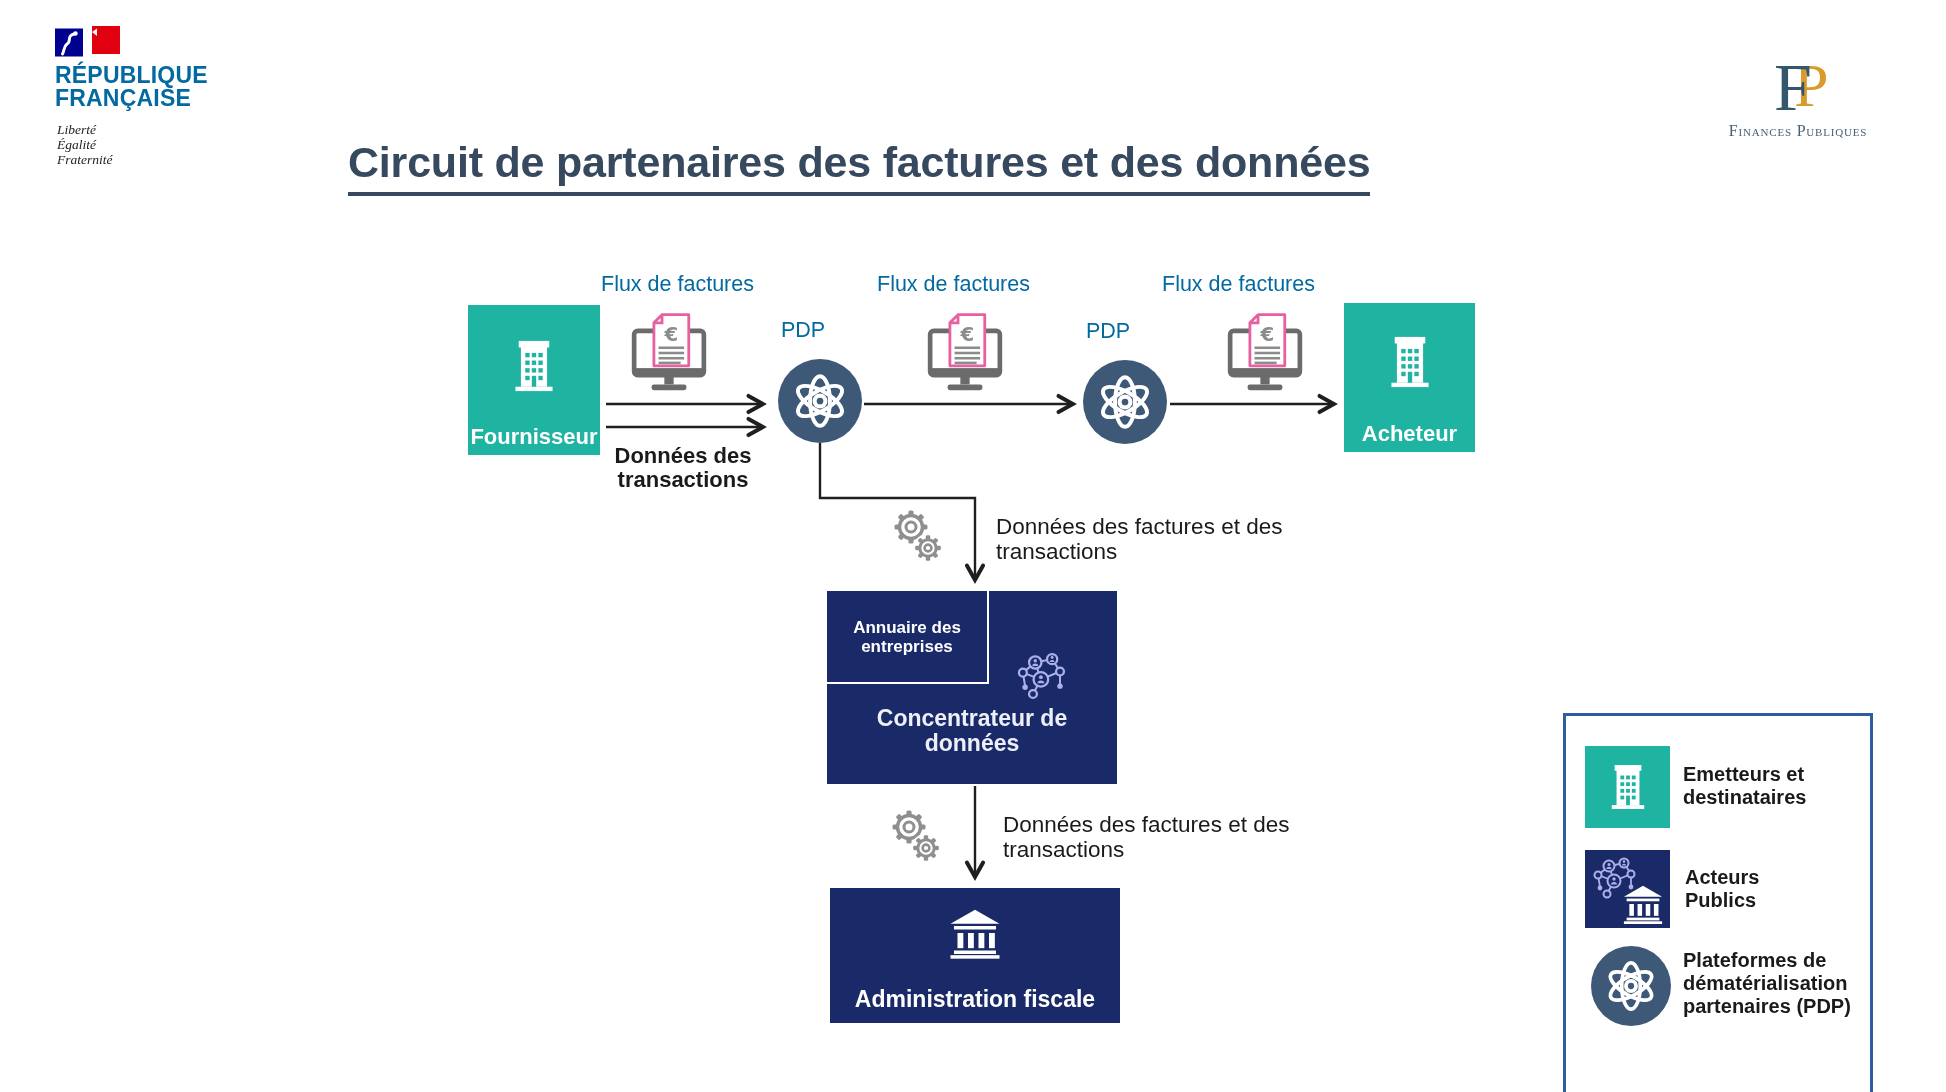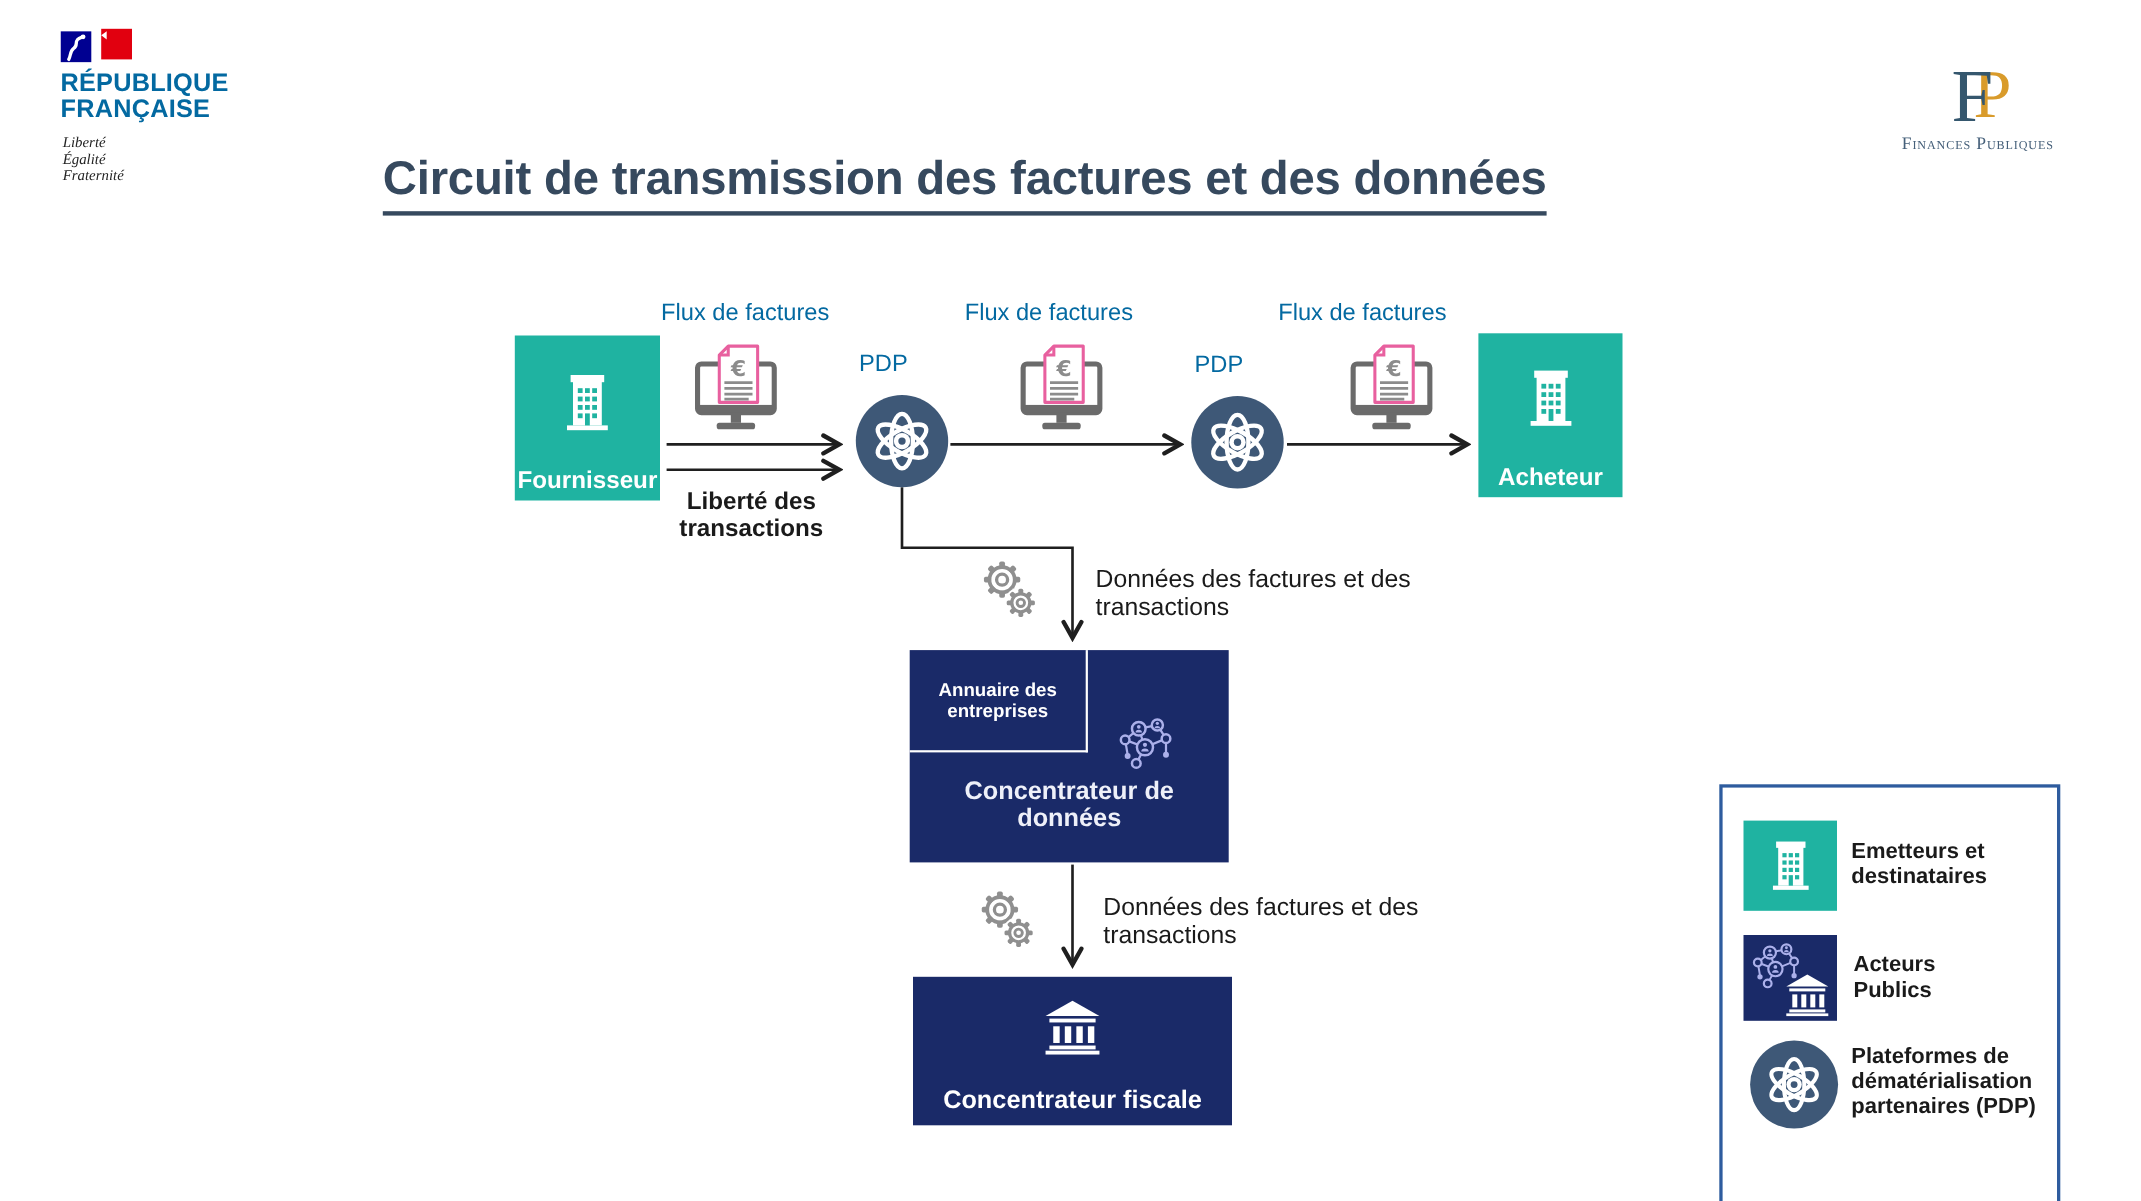--- a/index.html
+++ b/index.html
@@ -193,21 +193,21 @@
       <div>RÉPUBLIQUE</div>
       <div>FRANÇAISE</div>
     </div>
     <div class="rf-motto">
       <div>Liberté</div>
       <div>Égalité</div>
       <div>Fraternité</div>
     </div>
   </div>
 
-  <div class="page-title">Circuit de transmission des factures et des données</div>
+  <div class="page-title">Circuit de partenaires des factures et des données</div>
 
   <div class="fp-block">
     <svg class="fp-mono" width="84" height="74" viewBox="0 0 84 74">
       <text x="32" y="60" font-family="Liberation Serif, serif" font-size="62" fill="#D99B2B">P</text>
       <text x="12" y="64" font-family="Liberation Serif, serif" font-size="68" fill="#35576E">F</text>
     </svg>
     <div class="fp-label">Finances Publiques</div>
   </div>
 
   <svg id="wires" width="1946" height="1092">
@@ -219,21 +219,21 @@
       <path d="M820,443 V498 H975 V579" marker-end="url(#arrow)"></path>
       <path d="M975,786 V876" marker-end="url(#arrow)"></path>
     </g>
   </svg>
 
   <div class="flow-lbl" style="left:601px;top:272px;width:180px;">Flux de factures</div>
   <div class="flow-lbl" style="left:877px;top:272px;width:180px;">Flux de factures</div>
   <div class="flow-lbl" style="left:1162px;top:272px;width:180px;">Flux de factures</div>
   <div class="flow-lbl" style="left:781px;top:318px;width:78px;">PDP</div>
   <div class="flow-lbl" style="left:1086px;top:319px;width:78px;">PDP</div>
-  <div class="flow-lbl2" style="left:594px;top:444px;width:178px;">Liberté des transactions</div>
+  <div class="flow-lbl2" style="left:594px;top:444px;width:178px;">Données des transactions</div>
   <div class="flow-lbl3" style="left:996px;top:514px;width:340px;">Données des factures et des transactions</div>
   <div class="flow-lbl3" style="left:1003px;top:812px;width:340px;">Données des factures et des transactions</div>
 
   <svg class="abs" style="left:630px;top:310px;" width="78" height="86">
       <use href="#sym-monitor"></use>
     </svg>
   <svg class="abs" style="left:926px;top:310px;" width="78" height="86">
       <use href="#sym-monitor"></use>
     </svg>
   <svg class="abs" style="left:1226px;top:310px;" width="78" height="86">
@@ -280,21 +280,21 @@
       </svg>
     <div class="conc-lbl">
       <span class="inner">Concentrateur de données</span>
     </div>
   </div>
 
   <div class="admin-box" style="left:830px;top:888px;width:290px;height:135px;">
     <svg style="margin-top:18px;" width="56" height="54">
         <use href="#sym-bank"></use>
       </svg>
-    <div class="lbl">Concentrateur fiscale</div>
+    <div class="lbl">Administration fiscale</div>
   </div>
 
   <div class="legend">
     <div class="sq" style="left:19px;top:30px;width:85px;height:82px;background:#1FB3A1;">
       <svg width="42" height="58">
           <use href="#sym-building"></use>
         </svg>
     </div>
     <div class="lab" style="left:117px;top:47px;width:160px;">Emetteurs et destinataires</div>
 

